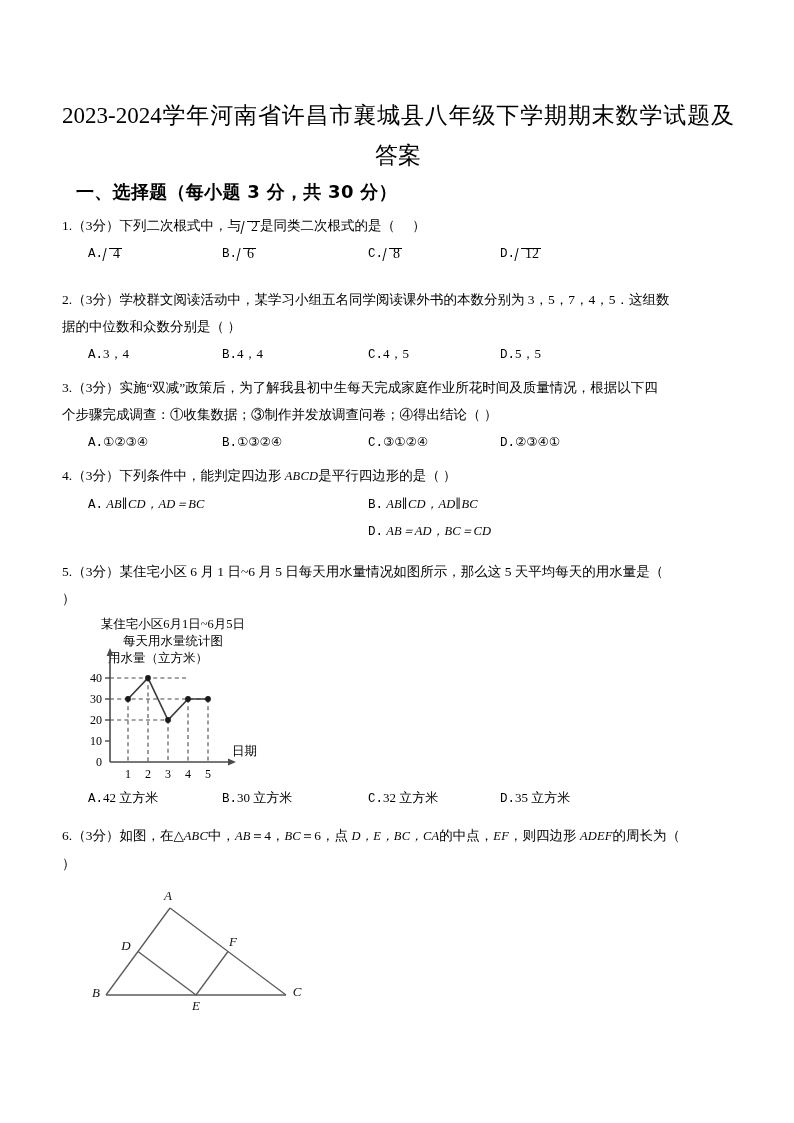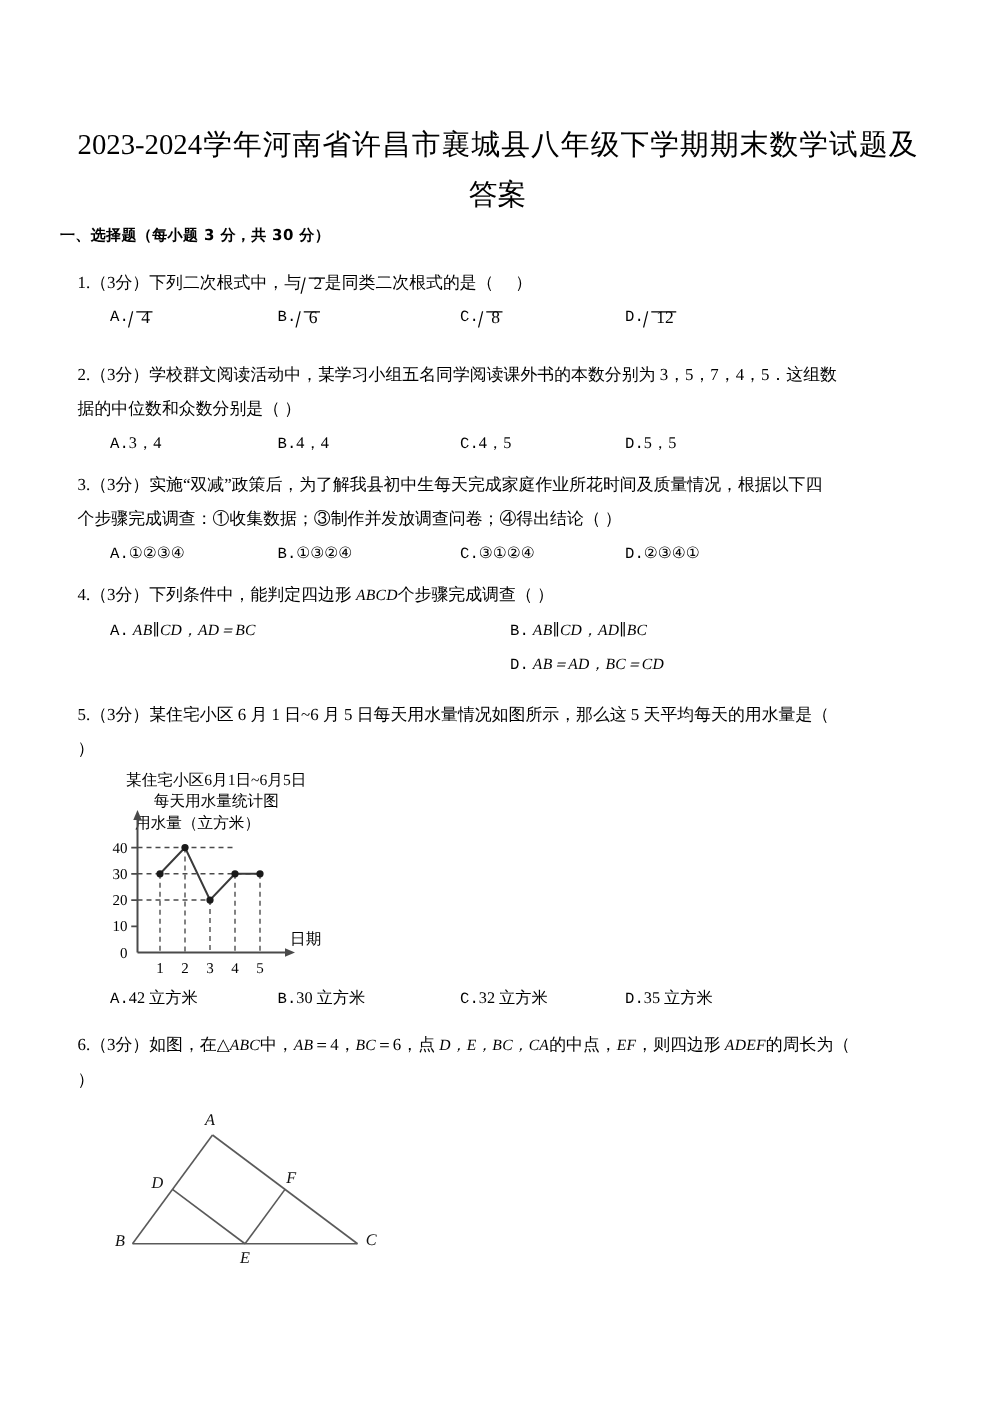--- a/index.html
+++ b/index.html
@@ -32,23 +32,23 @@
     line-height: 40px;
     text-align: justify;
     text-align-last: center;
     font-family: "Liberation Serif", "DejaVu Serif", serif;
     letter-spacing: 0px;
   }
 
   
   .section-head {
     position: absolute;
-    left: 48px;
+    left: 76px;
     top: 180px;
-    font-size: 12px;
+    font-size: 18px;
     font-weight: bold;
     font-family: "DejaVu Sans", "Liberation Sans", sans-serif;
     letter-spacing: 0.3px;
   }
 
   
   .q {
     position: absolute;
     left: 62px;
     width: 690px;
@@ -81,21 +81,21 @@
   .opt .lbl {
     font-family: "Liberation Mono", "DejaVu Sans Mono", monospace;
     font-size: 12.5px;
     letter-spacing: 0px;
   }
   .o-a { left: 26px; }
   .o-b { left: 160px; }
   .o-c { left: 306px; }
   .o-d { left: 438px; }
   .o2-a { left: 26px; }
-  .o2-b { left: 306px; margin-left: 40px; }
+  .o2-b { left: 306px; }
 
   
   .sqrt {
     display: inline-block;
     position: relative;
     padding-left: 10px;
     padding-right: 2px;
     font-family: "Liberation Serif", serif;
     font-size: 14px;
     line-height: 1;
@@ -210,21 +210,21 @@
     <div class="opts">
       <span class="opt o-a"><span class="lbl">A.</span><span class="circnum">①②③④</span></span>
       <span class="opt o-b"><span class="lbl">B.</span><span class="circnum">①③②④</span></span>
       <span class="opt o-c"><span class="lbl">C.</span><span class="circnum">③①②④</span></span>
       <span class="opt o-d"><span class="lbl">D.</span><span class="circnum">②③④①</span></span>
     </div>
   </div>
 
   <div class="q" style="top:462px;">
     <div class="stem">
-      <span>4.（3分）下列条件中，能判定四边形 </span><span class="mathvar">ABCD</span><span>个步骤完成调查（     ）</span>
+      <span>4.（3分）下列条件中，能判定四边形 </span><span class="mathvar">ABCD</span><span>是平行四边形的是（     ）</span>
     </div>
     <div class="opts">
       <span class="opt o2-a"><span class="lbl">A.</span>&nbsp;<span class="mathvar">AB∥CD，AD＝BC</span></span>
       <span class="opt o2-b"><span class="lbl">B.</span>&nbsp;<span class="mathvar">AB∥CD，AD∥BC</span></span>
     </div>
     <div class="opts">
       <span class="opt o2-b"><span class="lbl">D.</span>&nbsp;<span class="mathvar">AB＝AD，BC＝CD</span></span>
     </div>
   </div>
 

